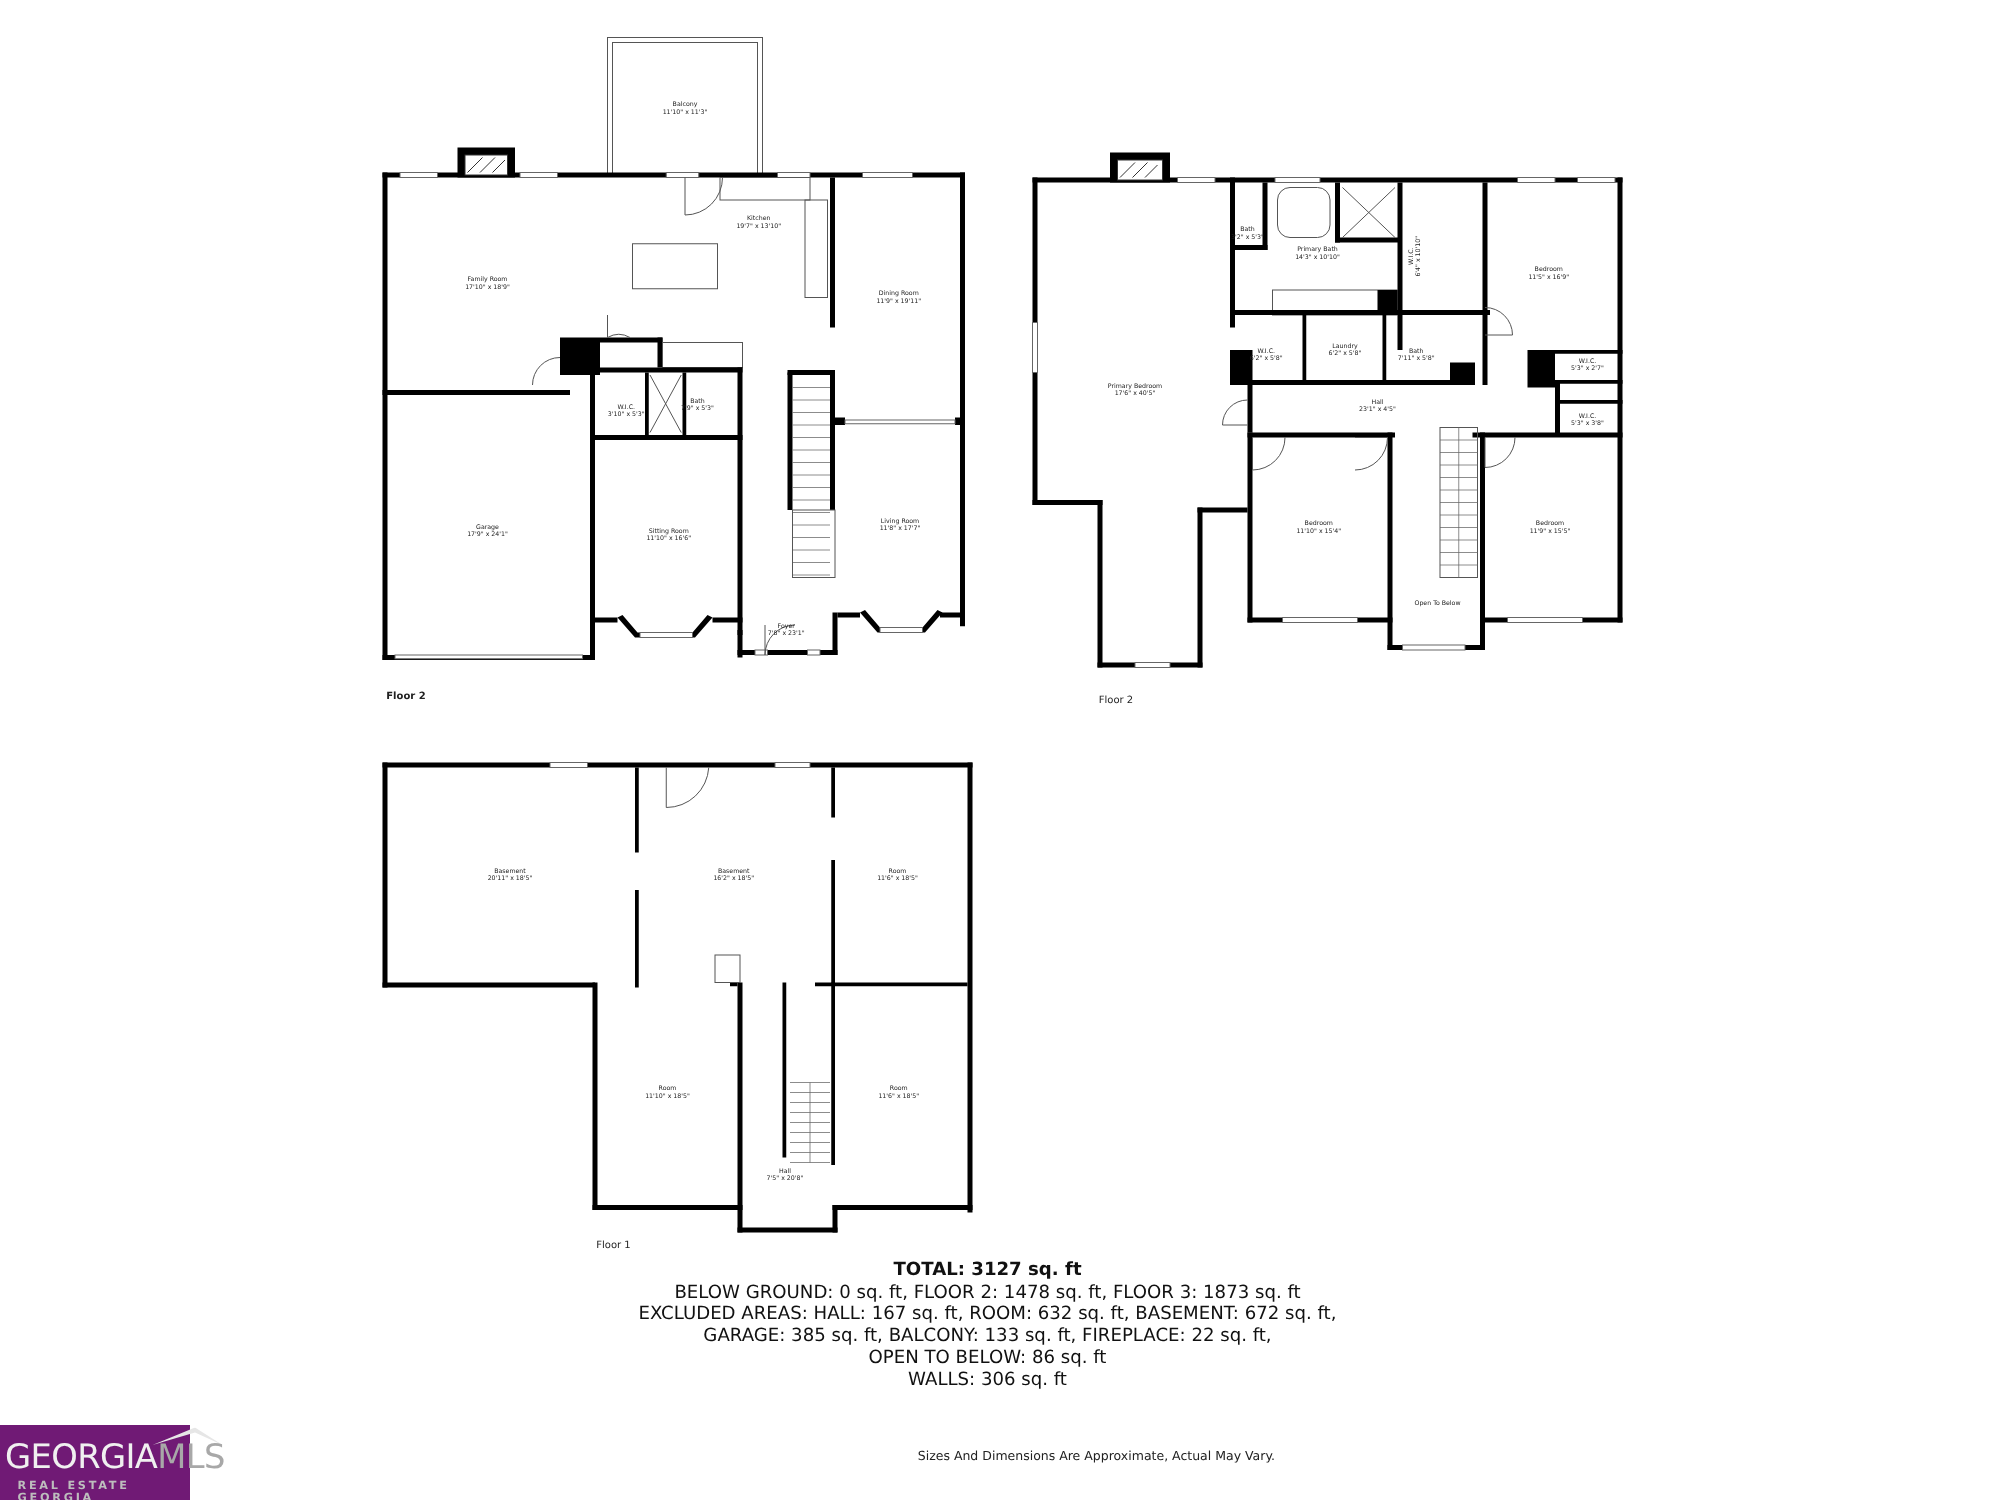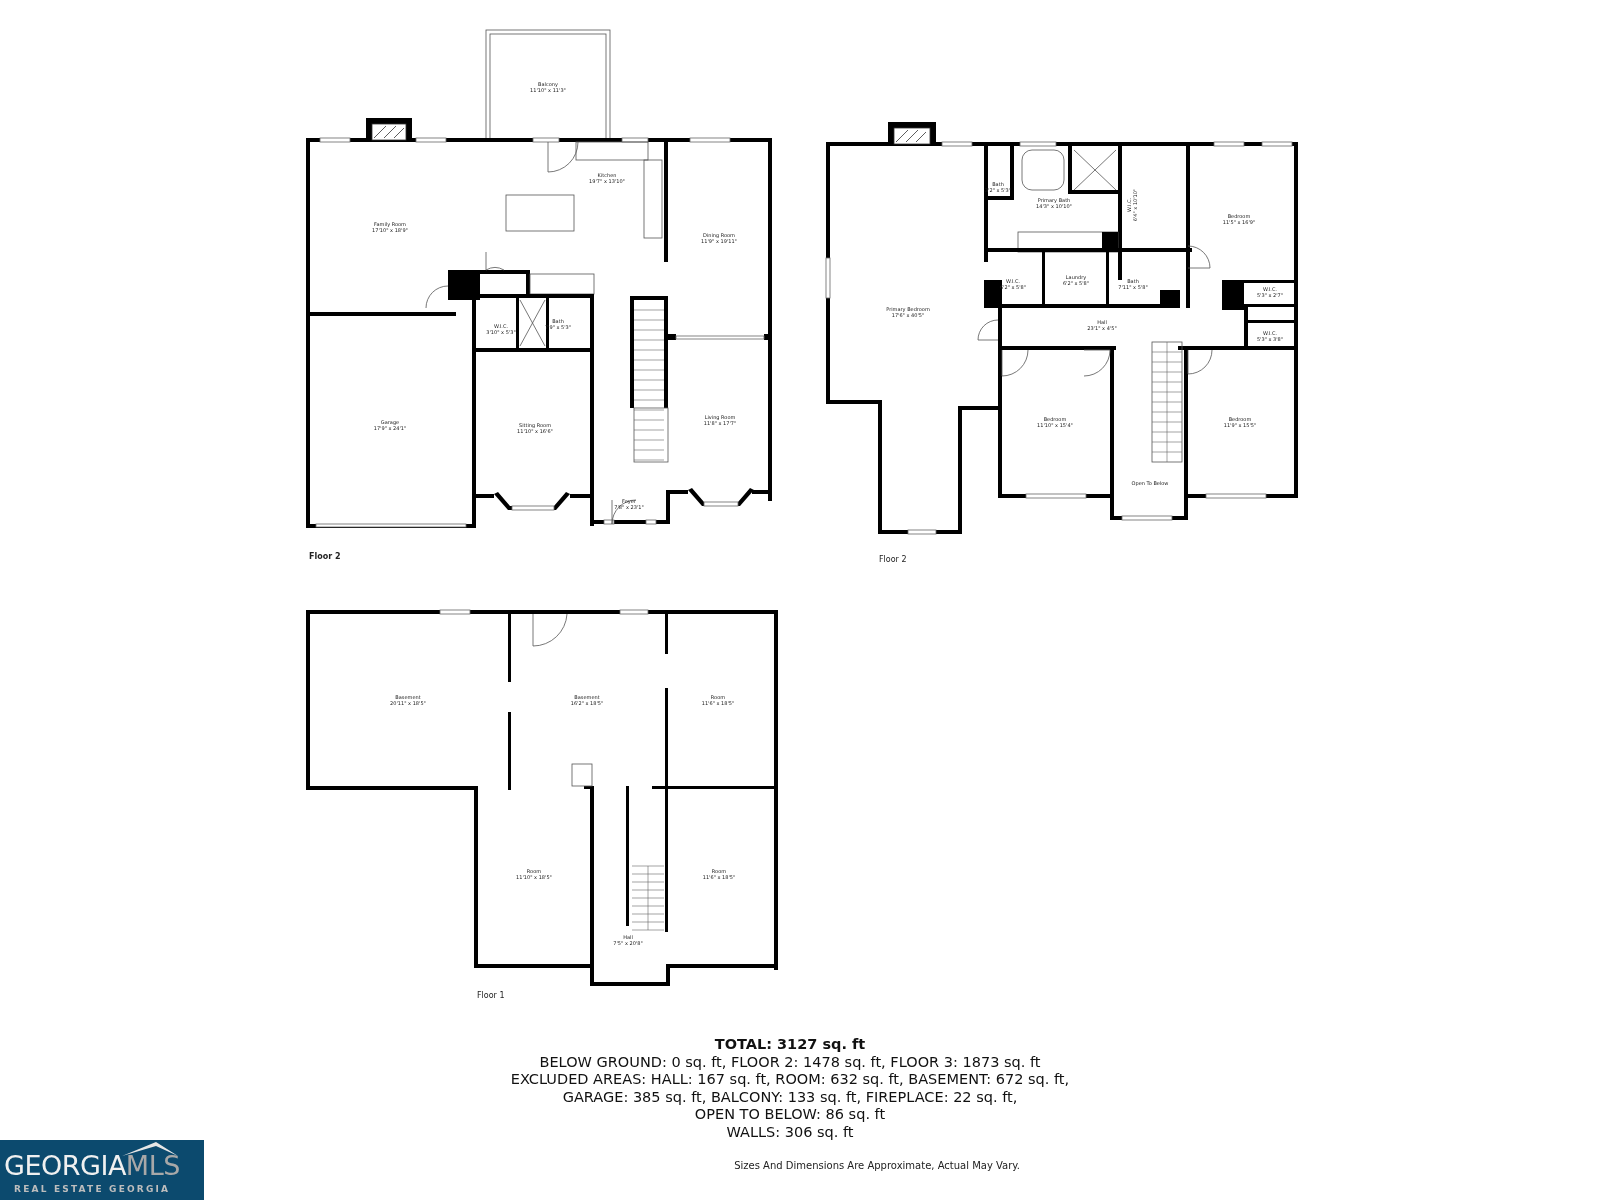--- a/index.html
+++ b/index.html
@@ -4,24 +4,24 @@
 <style>
   html, body { margin: 0; padding: 0; background: #ffffff; }
   body { width: 1600px; height: 1200px; position: relative; overflow: hidden; font-family: "DejaVu Sans", sans-serif; color: #111; }
   .plan { position: absolute; left: 0; top: 0; width: 1600px; height: 1200px; }
   .wall { fill: #000; }
   .thin { fill: none; stroke: #555; stroke-width: 0.8; }
   .win { fill: #fff; stroke: #666; stroke-width: 0.8; }
   .door { fill: none; stroke: #555; stroke-width: 0.8; }
   .room-label { position: absolute; font-size: 5px; line-height: 6px; text-align: center; color: #222; transform: translate(-50%, -50%); white-space: nowrap; }
   .floor-label { position: absolute; font-size: 8px; color: #222; }
-  .summary { position: absolute; left: 480px; top: 1036px; width: 620px; text-align: center; font-size: 14.5px; line-height: 17.5px; color: #111; }
+  .summary { position: absolute; left: 480px; top: 1008px; width: 620px; text-align: center; font-size: 14.5px; line-height: 17.5px; color: #111; }
   .summary .total { font-weight: bold; }
   .disclaimer { position: absolute; left: 560px; top: 1160px; width: 460px; text-align: right; font-size: 10px; color: #222; }
-  .logo { position: absolute; left: 0; top: 1140px; width: 204px; height: 60px; background: #0c4a6e; }
+  .logo { position: absolute; left: 0; top: 1140px; width: 152px; height: 60px; background: #701a75; }
   .logo .name { position: absolute; left: 4px; top: 10px; font-size: 27px; letter-spacing: -0.5px; color: #f0f0f0; font-family: "DejaVu Sans", sans-serif; }
   .logo .name .mls { color: #a8a8a8; }
   .logo .sub { position: absolute; left: 14px; top: 44px; font-size: 9px; letter-spacing: 2.2px; color: #bdbdbd; font-weight: bold; }
   .logo .roof { position: absolute; left: 122px; top: 2px; }
 </style>
 </head>
 <body>
 
 <svg class="plan" viewBox="0 0 1600 1200" xmlns="http://www.w3.org/2000/svg">
 

